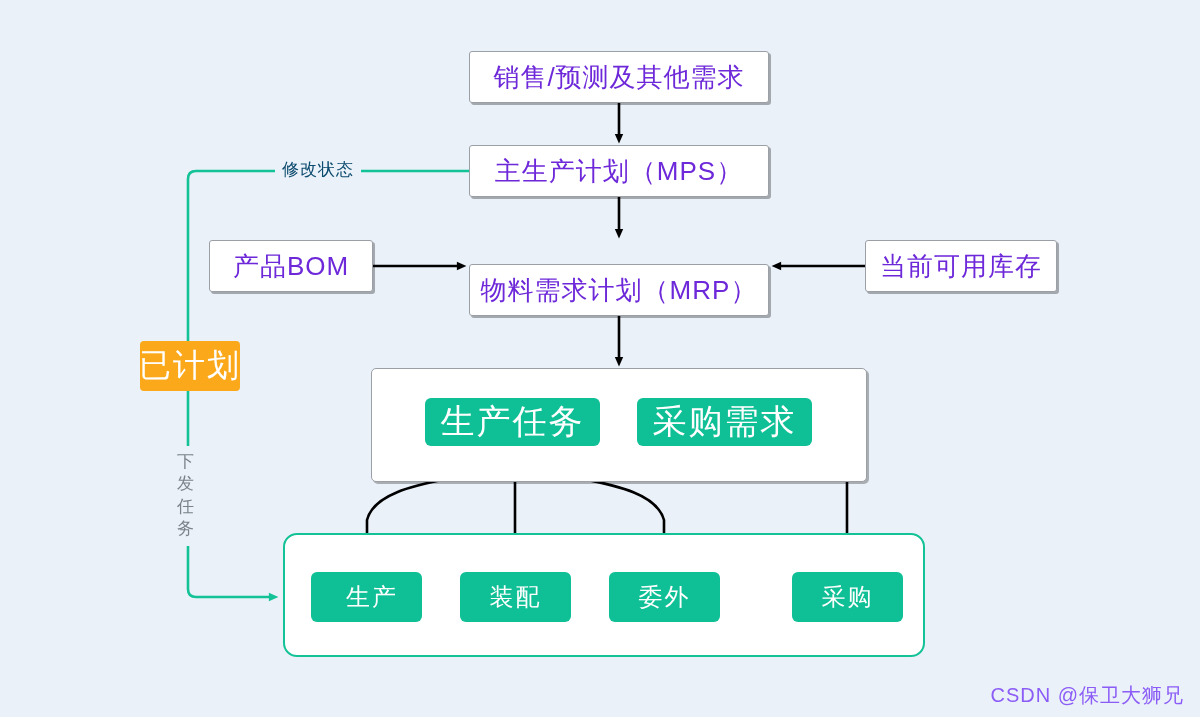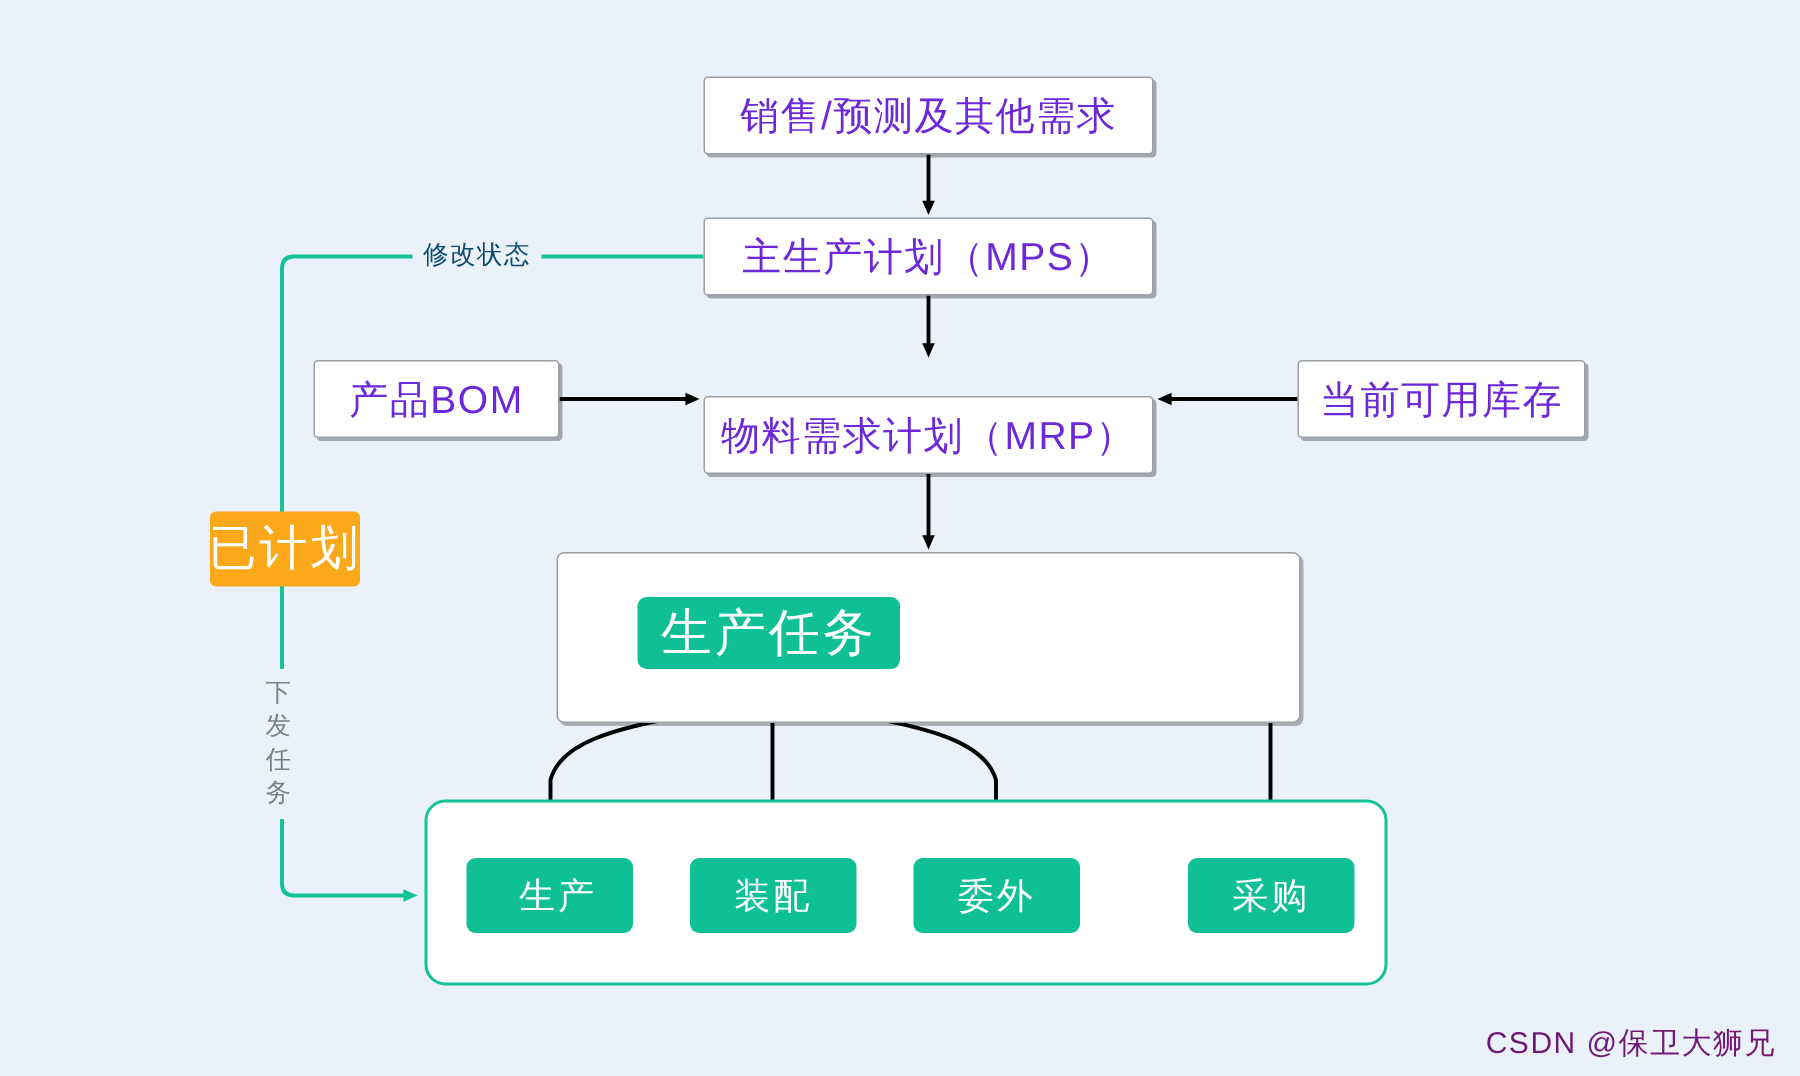--- a/index.html
+++ b/index.html
@@ -80,21 +80,21 @@
     letter-spacing:1px;
     background:#eaf1f9;
     padding:5px 2px;
     display:flex;flex-direction:column;align-items:center;
     line-height:1.32;
   }
 
   .watermark{
     position:absolute;
     right:16px;bottom:8px;
-    color:#701a75;
+    color:#8b5cf6;
     font-size:20px;
     letter-spacing:1px;
     white-space:nowrap;
   }
 </style>
 </head>
 <body>
 
 <div id="stage">
 
@@ -148,20 +148,23 @@
   <div class="node wbox" style="left:865px;top:240px;width:192px;height:52px;font-family:Liberation Serif, serif;">
     <span>当前可用库存</span>
   </div>
 
   <div class="node container-gray" style="left:371px;top:368px;width:496px;height:114px;"></div>
 
   <div class="node chip" style="left:425px;top:398px;width:175px;height:48px;">
     <span>生产任务</span>
   </div>
 
+  <div class="node chip" style="left:637px;top:398px;width:175px;height:48px;">
+    <span>采购需求</span>
+  </div>
 
   <div class="node container-green" style="left:283px;top:533px;width:642px;height:124px;"></div>
 
   <div class="node chip small" style="left:311px;top:572px;width:111px;height:50px;padding-left:11px;">
     <span>生产</span>
   </div>
 
   <div class="node chip small" style="left:460px;top:572px;width:111px;height:50px;align-items:center;">
     <span>装配</span>
   </div>

